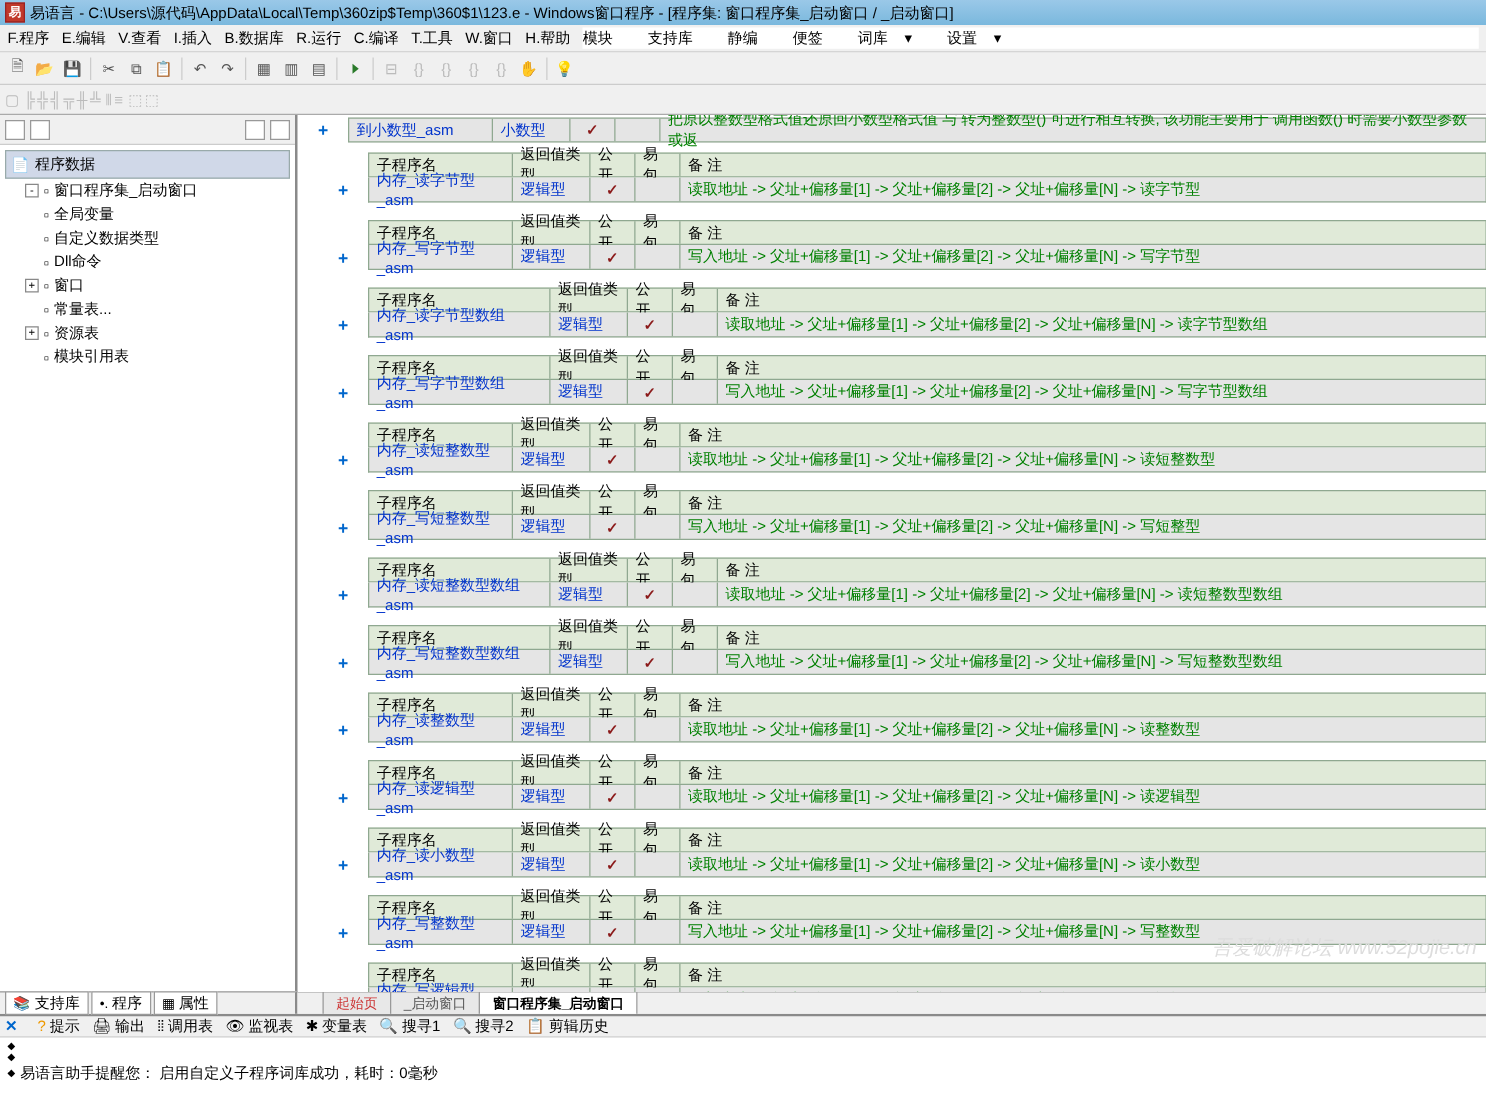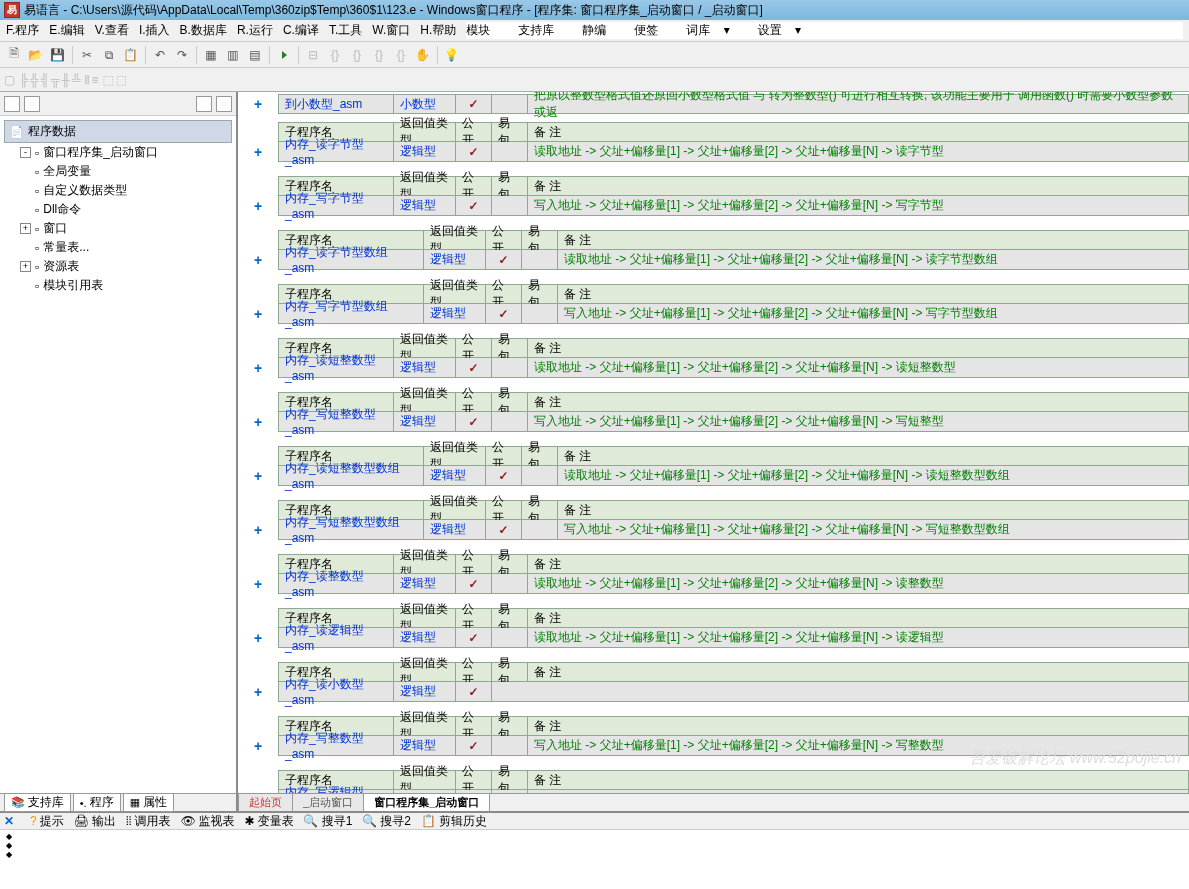--- a/index.html
+++ b/index.html
@@ -17,21 +17,21 @@
 .left{width:238px;border-right:2px solid #8a8a8a;display:flex;flex-direction:column;background:#fff}
 .left-tb{height:24px;background:#f0f0f0;border-bottom:1px solid #ccc;display:flex;align-items:center;padding:0 4px;gap:4px}
 .left-tb .sq{width:16px;height:16px;border:1px solid #999;background:#fff}
 .tree{flex:1;padding:4px;overflow:auto}
 .tree-title{background:#d0d8e8;border:1px solid #9aa;padding:2px 4px;display:flex;align-items:center;gap:4px}
 .tree ul{list-style:none;padding-left:16px}
 .tree li{padding:1px 0;display:flex;align-items:center;gap:4px}
 .tree .exp{width:11px;height:11px;border:1px solid #888;display:inline-flex;align-items:center;justify-content:center;font-size:9px;line-height:1;background:#fff}
 .right{flex:1;overflow:auto;background:#fff;position:relative}
 .code-area{padding:2px 0 20px 0}
-.func-block{margin:4px 0 14px 0}
+.func-block{margin:4px 0 14px 16px}
 .func-row{display:flex;align-items:stretch;height:20px}
 .gutter{width:40px;display:flex;align-items:center;justify-content:center;color:#0066cc;font-weight:bold;font-size:14px}
 .hdr{display:flex;border:1px solid #8fa890;background:#e0ead8}
 .hdr .cell{border-right:1px solid #8fa890;padding:2px 6px;display:flex;align-items:center}
 .dat{display:flex;border:1px solid #8fa890;border-top:none;background:#e5e5e5}
 .dat .cell{border-right:1px solid #8fa890;padding:2px 6px;display:flex;align-items:center}
 .cell:last-child{border-right:none}
 .c-name{width:115px}
 .c-name-w{width:145px}
 .c-ret{width:62px}
@@ -433,20 +433,21 @@
               <div class="cell c-note">备 注</div>
             </div>
           </div>
           <div class="func-row">
             <div class="gutter">+</div>
             <div class="dat" style="flex:1">
               <div class="cell c-name">内存_读小数型_asm</div>
               <div class="cell c-ret">逻辑型</div>
               <div class="cell c-pub chk">✓</div>
               <div class="cell c-pkg"></div>
+              <div class="cell c-note note-txt">读取地址 -&gt; 父址+偏移量[1] -&gt; 父址+偏移量[2] -&gt; 父址+偏移量[N] -&gt; 读小数型</div>
             </div>
           </div>
         </div>
         <div class="func-block">
           <div class="func-row">
             <div class="gutter"></div>
             <div class="hdr" style="flex:1">
               <div class="cell c-name">子程序名</div>
               <div class="cell c-ret">返回值类型</div>
               <div class="cell c-pub">公开</div>
@@ -491,21 +492,21 @@
     <div class="watermark">吾爱破解论坛  www.52pojie.cn</div>
   </div>
 </div>
 
 <div style="display:flex">
   <div class="left-bottom-tabs" style="width:238px;border-right:2px solid #8a8a8a">
     <div class="lt">📚 <span>支持库</span></div>
     <div class="lt">•. <span>程序</span></div>
     <div class="lt">▦ <span>属性</span></div>
   </div>
-  <div class="bottom-tabs" style="flex:1;padding-left:0">
+  <div class="bottom-tabs" style="flex:1;padding-left:20px">
     <div class="tab inactive" style="color:#c33">起始页</div>
     <div class="tab inactive">_启动窗口</div>
     <div class="tab active">窗口程序集_启动窗口</div>
   </div>
 </div>
 
 <div class="panel-tabs">
   <span style="color:#06c;font-weight:bold;margin-right:6px">✕</span>
   <div class="pt">
       <span style="color:#e90">?</span>
@@ -543,14 +544,15 @@
 
 <div class="output" id="output">
     <div class="line">
       <span class="bullet">◆</span>
     </div>
     <div class="line">
       <span class="bullet">◆</span>
     </div>
     <div class="line">
       <span class="bullet">◆</span>
+      <span>易语言助手提醒您：  启用自定义子程序词库成功，耗时：0毫秒</span>
     </div>
   </div>
 
 </body></html>

